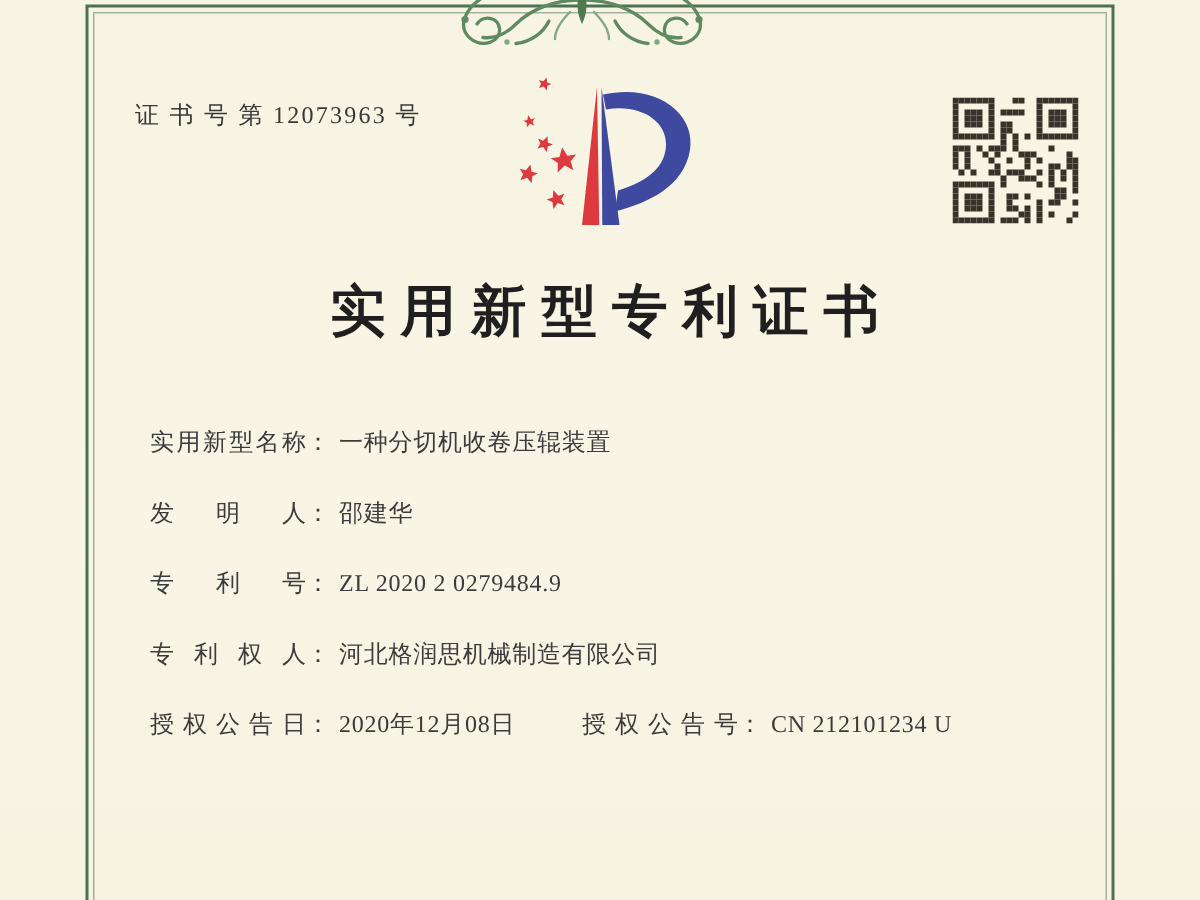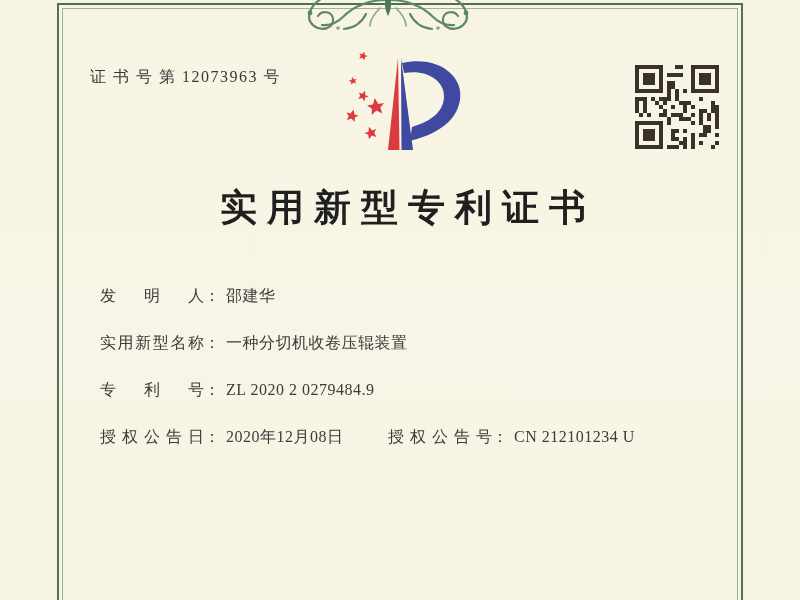--- a/index.html
+++ b/index.html
@@ -285,32 +285,35 @@
         <rect x="56" y="80" width="4" height="4"></rect>
         <rect x="76" y="80" width="4" height="4"></rect>
       </g>
     </svg>
 
   <div class="title">实用新型专利证书</div>
 
   <div class="fields">
 
     <div class="row">
+      <span class="lbl">实用新型名称</span><span class="colon">：</span><span class="val">一种分切机收卷压辊装置</span>
+    </div>
+
+    <div class="row">
       <span class="lbl">发明人</span><span class="colon">：</span><span class="val">邵建华</span>
     </div>
 
     <div class="row">
-      <span class="lbl">实用新型名称</span><span class="colon">：</span><span class="val">一种分切机收卷压辊装置</span>
-    </div>
-
-    <div class="row">
       <span class="lbl">专利号</span><span class="colon">：</span><span class="val">ZL 2020 2 0279484.9</span>
     </div>
 
 
+    <div class="row">
+      <span class="lbl">专利权人</span><span class="colon">：</span><span class="val">河北格润思机械制造有限公司</span>
+    </div>
 
 
     <div class="row">
       <span class="lbl">授权公告日</span><span class="colon">：</span><span class="val">2020年12月08日</span>
       <span class="grant-group">
         <span class="lbl">授权公告号</span><span class="colon">：</span><span class="val">CN 212101234 U</span>
       </span>
     </div>
 
   </div>

